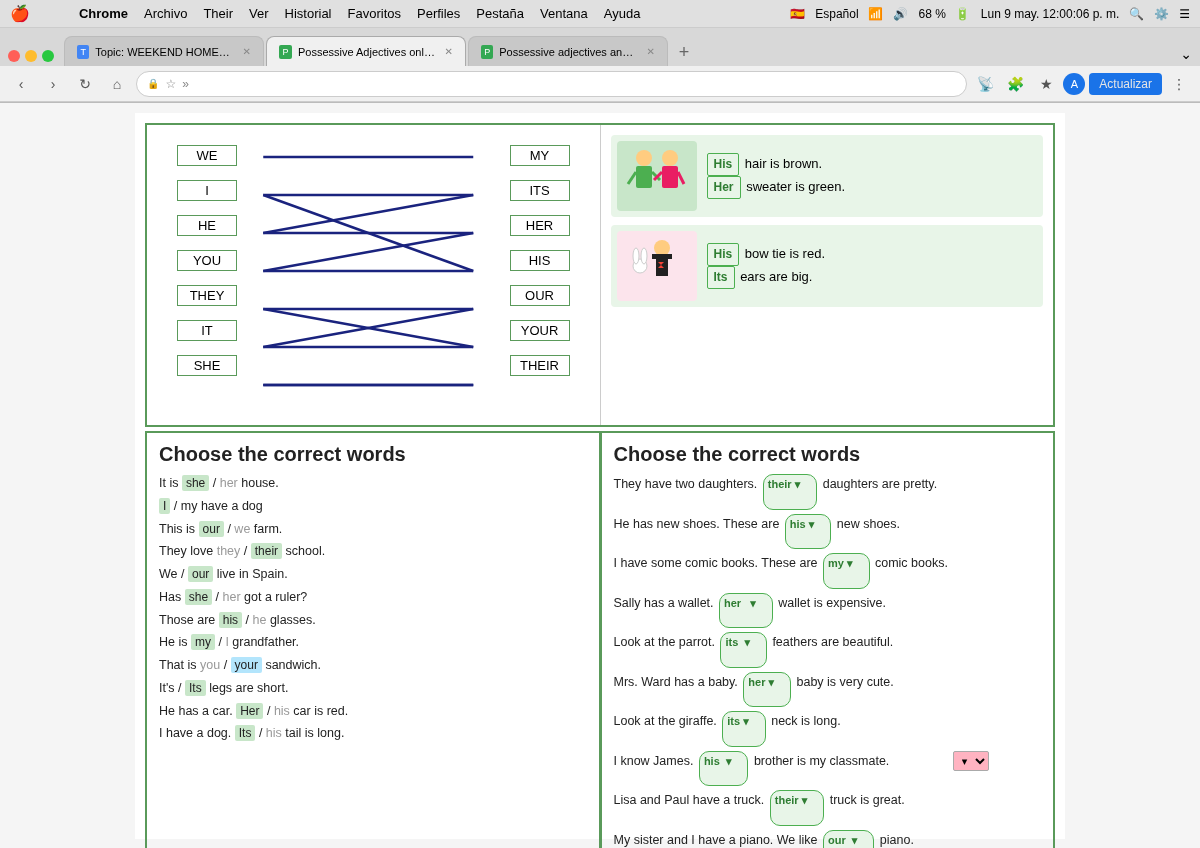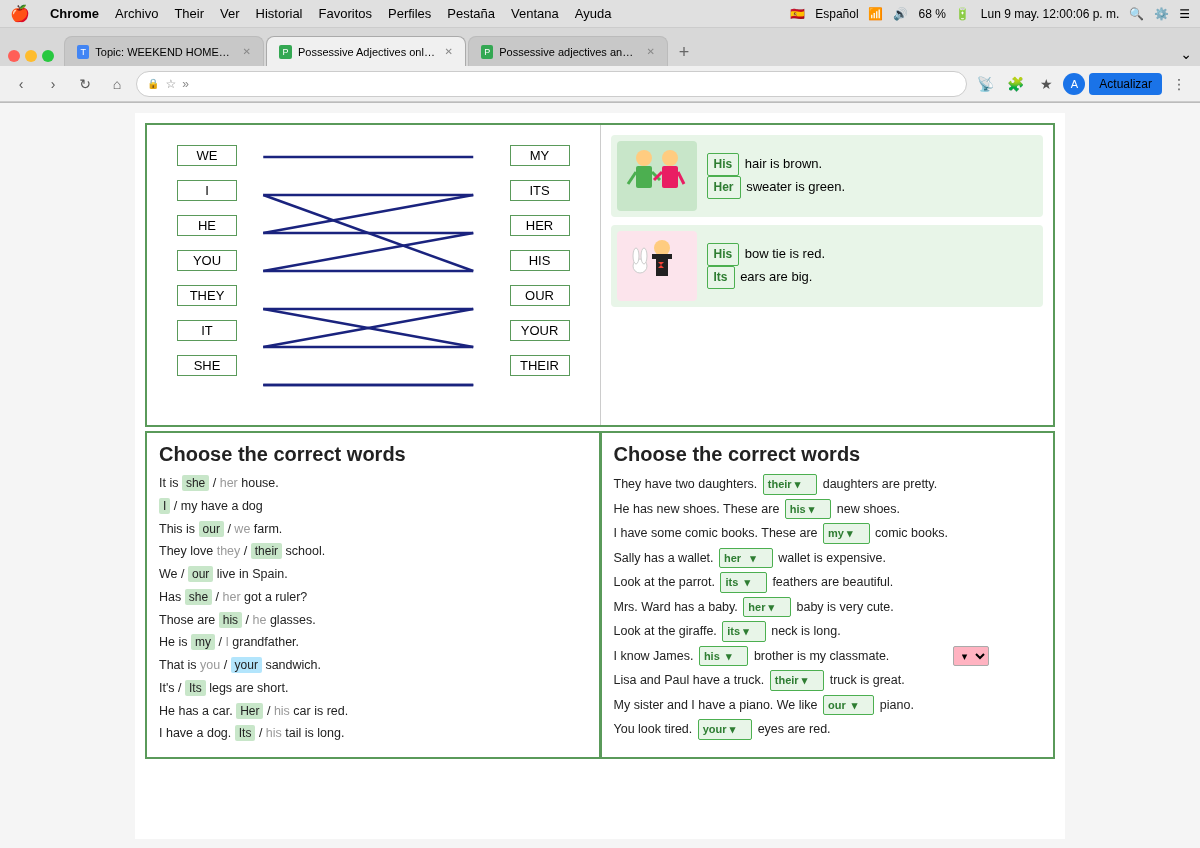--- a/index.html
+++ b/index.html
@@ -17,21 +17,21 @@
       height: 28px;
       display: flex;
       align-items: center;
       padding: 0 10px;
       font-size: 13px;
       border-bottom: 1px solid #ccc;
       gap: 16px;
     }
     .mac-apple { font-size: 16px; margin-right: 4px; }
     .mac-menu-item { font-weight: 500; cursor: default; }
-    .mac-menu-item.bold { font-weight: 700; }
+    .mac-menu-item.bold { font-weight: 700; margin-left: 29px; }
     .mac-right {
       margin-left: auto;
       display: flex;
       align-items: center;
       gap: 10px;
       font-size: 12px;
     }
 
     
     .browser-chrome {
@@ -144,21 +144,21 @@
       display: flex;
       align-items: center;
       justify-content: center;
       font-size: 14px;
       color: #555;
       cursor: pointer;
       border-radius: 50%;
     }
     .update-btn {
       background: #1a73e8;
-      color: #000000;
+      color: #e5e5e5;
       border: none;
       border-radius: 4px;
       padding: 4px 10px;
       font-size: 12px;
       cursor: pointer;
     }
 
     
     .browser-content {
       background: #f5f5f5;
@@ -298,25 +298,25 @@
       background: #b3e5fc;
       padding: 1px 4px;
       border-radius: 2px;
       font-size: 12px;
     }
 
     .select-box {
       display: inline-block;
       border: 1.5px solid #4caf50;
       background: #e8f5e8;
-      padding: 1px 16px 1px 4px;
+      padding: 1px 16px 16px 4px;
       font-size: 11px;
       color: #2e7d32;
       font-weight: 600;
-      border-radius: 2px;
+      border-radius: 10px;
       position: relative;
       margin: 0 2px;
     }
 
     .pink-select {
       background: #ffc0cb;
       border: 1px solid #aaa;
       padding: 2px 20px 2px 4px;
       font-size: 11px;
       border-radius: 2px;

